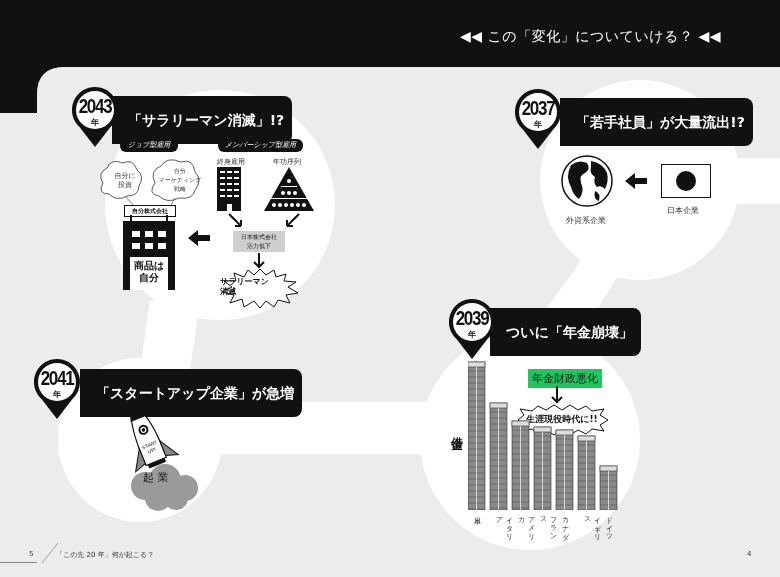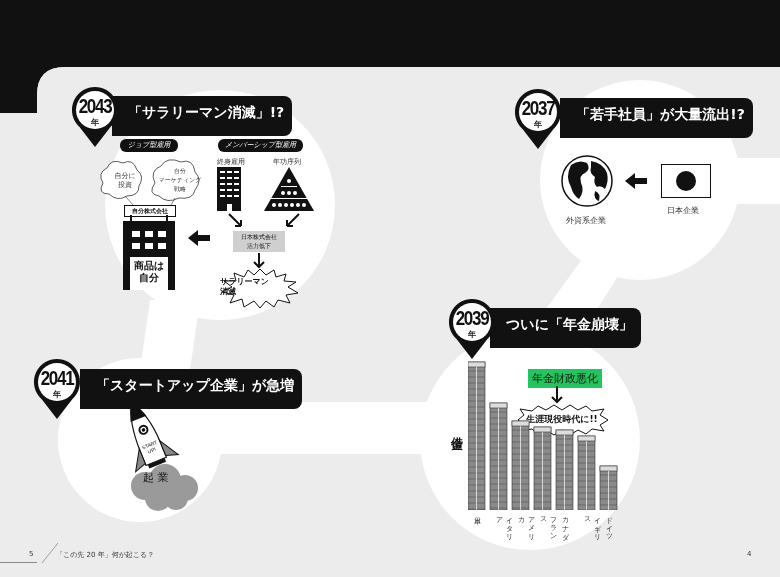--- a/index.html
+++ b/index.html
@@ -3,21 +3,21 @@
 <meta charset="utf-8">
 <style>
   html,body{margin:0;padding:0;}
   body{width:780px;height:577px;position:relative;overflow:hidden;background:#ececec;font-family:"DejaVu Sans","Liberation Sans",sans-serif;color:#111;}
   .abs{position:absolute;}
   #stage{position:absolute;left:0;top:0;width:780px;height:577px;}
   .header-text{position:absolute;top:28px;color:#fff;font-size:14px;letter-spacing:0.5px;white-space:nowrap;}
   .pin{position:absolute;width:50px;height:62px;}
   .pin .yr{position:absolute;left:0;top:10px;width:50px;text-align:center;font-family:"Liberation Sans",sans-serif;font-weight:bold;font-size:20px;letter-spacing:-1.5px;color:#111;transform:scaleX(0.85);}
   .pin .nen{position:absolute;left:0;top:32px;width:50px;text-align:center;font-size:8px;font-weight:bold;color:#111;}
-  .title-pill{position:absolute;height:36px;background:#111;color:#fff;border-radius:0 8px 8px 0;font-size:14px;font-weight:bold;line-height:24px;padding:4px 8px 0 16px;white-space:nowrap;}
+  .title-pill{position:absolute;height:36px;background:#111;color:#fff;border-radius:0 8px 8px 0;font-size:14px;font-weight:bold;line-height:24px;padding:12px 8px 0 16px;white-space:nowrap;}
   .small{font-size:7px;color:#333;white-space:nowrap;}
   .tag{position:absolute;height:13px;background:#111;color:#fff;border-radius:6px;font-size:7px;line-height:13px;text-align:center;font-style:italic;}
   .vlabel{position:absolute;writing-mode:vertical-rl;font-size:7px;color:#333;}
 </style>
 </head>
 <body>
 
 <div id="stage">
 
   <svg class="abs" style="left:0;top:0" width="780" height="577">
@@ -36,20 +36,21 @@
     <polygon points="150,300 200,300 190,370 140,370" fill="#fff"></polygon>
 
     <rect x="180" y="402" width="300" height="52" fill="#fff"></rect>
 
     <circle cx="220" cy="205" r="115" fill="#fff"></circle>
     <circle cx="140" cy="440" r="82" fill="#fff"></circle>
     <circle cx="640" cy="180" r="100" fill="#fff"></circle>
     <circle cx="530" cy="440" r="110" fill="#fff"></circle>
   </svg>
 
+  <div class="header-text" style="left:460px">◀◀ この「変化」についていける？ ◀◀</div>
 
   <div>
     <div class="title-pill" style="left:112px;top:96px">「サラリーマン消滅」!?</div>
     <div class="pin" style="left:70px;top:85px">
       <svg width="50" height="62" class="abs" style="left:0;top:0">
         <path d="M25,2 A23,23 0 1,1 24.9,2 Z M25,62 L8,40 L42,40 Z" fill="#111"></path>
         <circle cx="25" cy="25" r="19" fill="#fff"></circle>
       </svg>
       <div class="yr">2043</div>
       <div class="nen">年</div>

